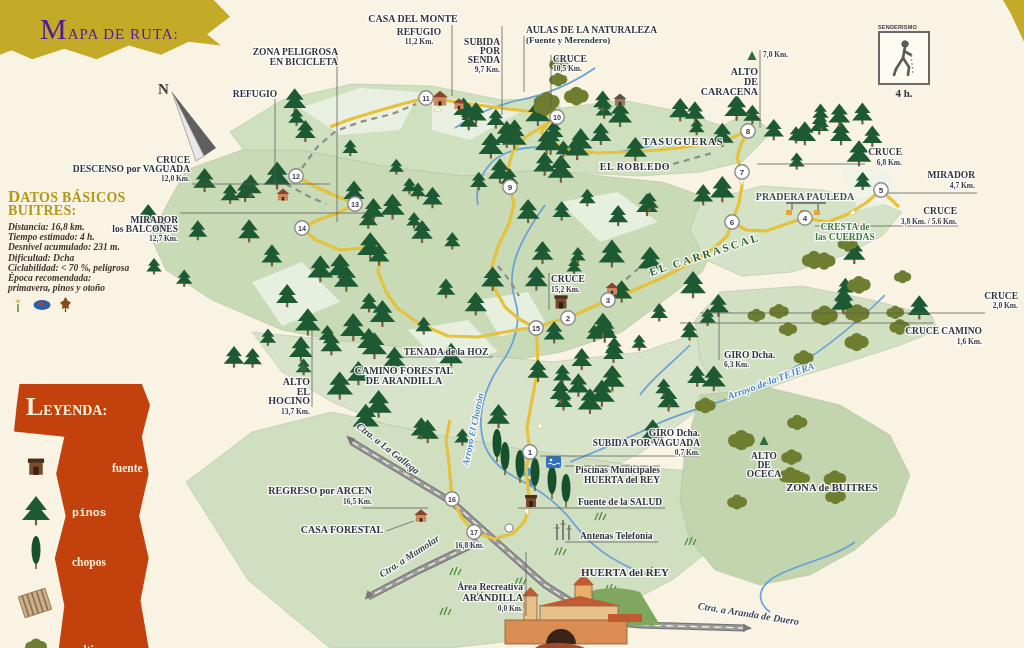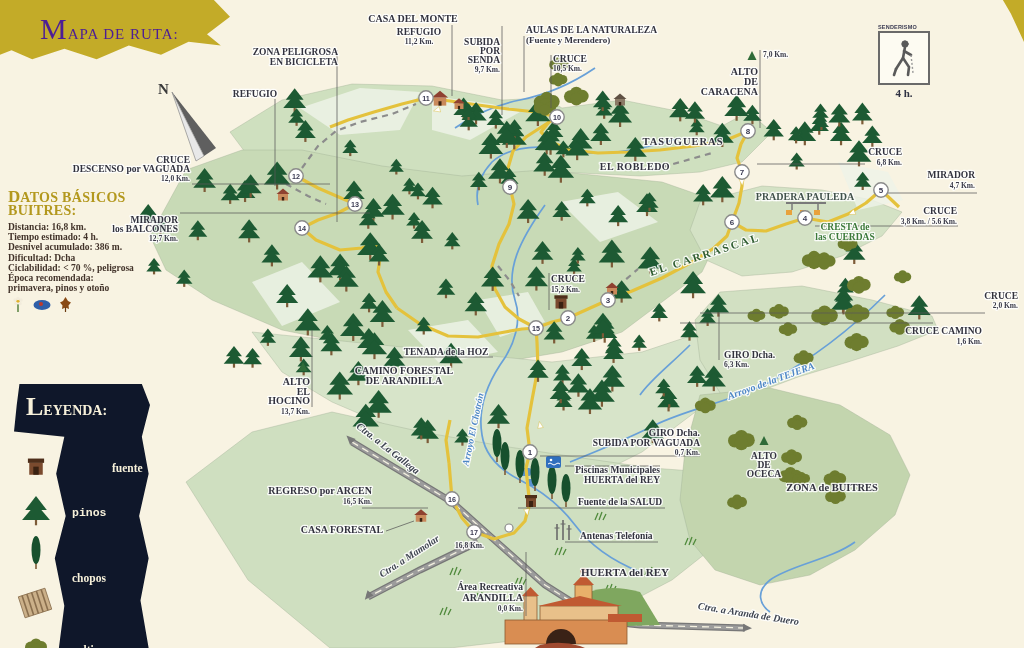--- a/index.html
+++ b/index.html
@@ -7,32 +7,32 @@
   #stage{position:relative;width:1024px;height:648px;background:#f8f3e2;}
   #map{position:absolute;left:0;top:0;width:1024px;height:648px;}
   
   .banner{position:absolute;left:0;top:0;width:230px;height:76px;background:#c3ab28;
     clip-path:polygon(0 0,93% 0,100% 22%,90% 45%,96% 60%,82% 55%,70% 72%,56% 60%,42% 78%,28% 64%,14% 78%,5% 66%,0 72%);}
   .banner .t{position:absolute;left:40px;top:14px;color:#4c1d95;font-weight:normal;letter-spacing:1px;white-space:nowrap;}
   .initialCap{font-size:30px;line-height:30px;}
   .restCap{font-size:15px;}
   .corner{position:absolute;left:1000px;top:0;width:24px;height:42px;background:#c3ab28;
     clip-path:polygon(12% 0,100% 0,100% 100%,45% 32%);}
-  .ribbon{position:absolute;left:14px;top:384px;width:136px;height:264px;background:#0f172a;
+  .ribbon{position:absolute;left:14px;top:384px;width:136px;height:264px;background:#c2410c;
     clip-path:polygon(4% 0,94% 0,100% 8%,94% 20%,99% 34%,92% 50%,99% 66%,93% 82%,99% 100%,33% 100%,37% 84%,30% 66%,38% 50%,31% 34%,37% 20%,0 18%,2% 8%);}
   .ribbon .t{position:absolute;left:12px;top:8px;color:#f7f1da;font-weight:bold;}
   .ribbon .initialCap{font-size:26px;}
   .ribbon .restCap{font-size:14px;}
   .legend-label{position:absolute;left:72px;color:#f7f1da;font-weight:bold;font-size:11.5px;}
   
   .datos{position:absolute;left:8px;top:190px;width:160px;color:#3f3128;}
   .datos h3{margin:0;color:#b3981e;font-weight:bold;line-height:11px;}
   .datos h3 .big{font-size:17px;}
   .datos h3 .sm{font-size:14px;letter-spacing:.3px;}
-  .dline{font-size:9.5px;line-height:10.2px;font-weight:bold;color:#42332a;}
+  .dline{font-size:9.5px;line-height:10.2px;font-weight:bold;color:#42332a;font-style:italic;}
   .seasons{display:flex;gap:6px;margin:3px 0 3px 2px;height:17px;}
   
   .acts{position:absolute;left:878px;top:24px;display:flex;gap:9px;}
   .act{width:52px;text-align:center;}
   .act .hd{font-family:"Liberation Sans",sans-serif;font-size:5.5px;font-weight:bold;color:#3a3a52;letter-spacing:.2px;text-align:left;margin-bottom:1px;}
   .act .bx{width:48px;height:50px;border:2px solid #6a6a6a;background:#fdfbf2;display:flex;align-items:center;justify-content:center;}
   .act .tm{font-size:11px;font-weight:bold;color:#2f3142;margin-top:2px;}
   .compass{position:absolute;left:150px;top:68px;width:84px;height:96px;}
   
   text{font-family:"Liberation Serif",serif;}
@@ -1462,21 +1462,21 @@
     <polygon points="22,24 66,80 54,88" fill="#5f5f5f"></polygon>
     <polygon points="22,24 54,88 46,93" fill="#e8e8e8" stroke="#8a8a8a" stroke-width="0.7"></polygon>
   </svg>
 
   <div class="datos">
     <h3><span class="big">D</span><span class="sm">ATOS BÁSICOS</span><br>
     <span class="sm">BUITRES:</span></h3>
     <div id="datos-lines" style="margin-top:6px;">
         <div class="dline">Distancia: 16,8 km.</div>
         <div class="dline">Tiempo estimado: 4 h.</div>
-        <div class="dline">Desnivel acumulado: 386 m.</div>
+        <div class="dline">Desnivel acumulado: 231 m.</div>
         <div class="dline">Dificultad: Dcha</div>
         <div class="dline">Ciclabilidad: &lt; 70 %, peligrosa</div>
         <div class="dline">Época recomendada:</div>
         <div class="dline">primavera, pinos y otoño</div>
       </div>
     <div class="seasons" id="season-icons">
         <span><svg width="16" height="17" viewBox="0 0 16 17">
             <line x1="8" y1="8" x2="8" y2="16" stroke="#4e7a36" stroke-width="1.4"></line>
             <circle cx="8" cy="5" r="2" fill="#e0b12c"></circle>
             <circle cx="5" cy="4" r="1.8" fill="#f2ecdc"></circle>
@@ -1495,21 +1495,21 @@
           </svg></span>
       </div>
   </div>
 
   <div class="ribbon">
     <div class="t"><span class="initialCap">L</span><span class="restCap">EYENDA:</span></div>
   </div>
   <div id="legend-labels">
       <div class="legend-label" style="top: 462px; padding-left: 40px;">fuente</div>
       <div class="legend-label" style="top: 506px; font-family: Liberation Mono, monospace;">pinos</div>
-      <div class="legend-label" style="top: 572px;">chopos</div>
+      <div class="legend-label" style="top: 556px;">chopos</div>
       <div class="legend-label" style="top: 644px;">cultivos</div>
     </div>
 
   <div class="acts" id="activity-cards">
       <div class="act">
         <div class="hd">SENDERISMO</div>
         <div class="bx">
           <svg width="34" height="38" viewBox="0 0 34 38">
             <g stroke="#5a5a5a" stroke-width="2.6" fill="none" stroke-linecap="round">
               <circle cx="18" cy="5" r="3.2" fill="#5a5a5a" stroke-width="1"></circle>

